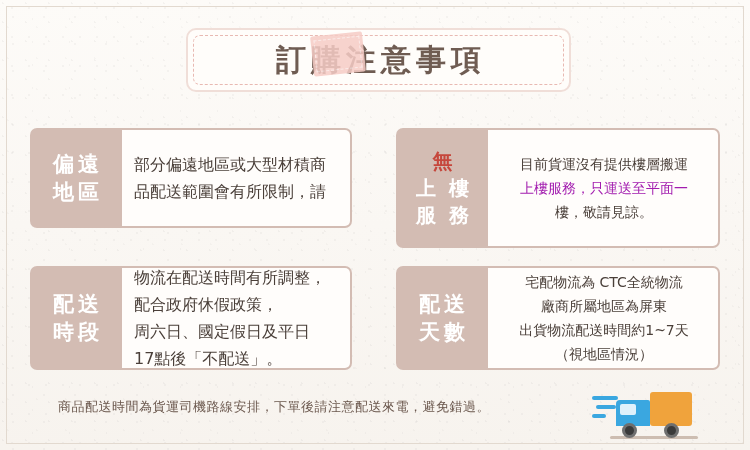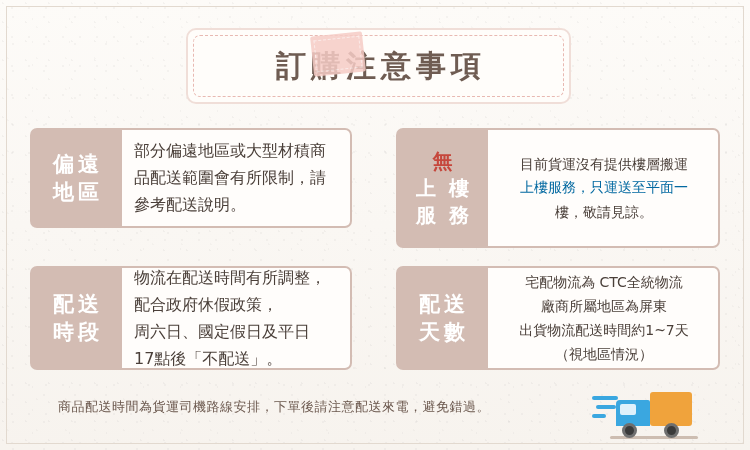--- a/index.html
+++ b/index.html
@@ -47,21 +47,21 @@
     border: 1px solid #e2d9cf;
     pointer-events: none;
   }
 
   
   #header {
     position: absolute;
     left: 186px;
     top: 28px;
     width: 385px;
-    height: 76px;
+    height: 64px;
   }
   #header-plate {
     position: absolute;
     inset: 0;
     background: #fffdfa;
     border: 2px solid #f0ded8;
     border-radius: 10px;
   }
   #header-dash {
     position: absolute;
@@ -143,21 +143,21 @@
     flex-direction: column;
     justify-content: center;
     gap: 3px;
   }
   .body-line {
     font-size: 16px;
     line-height: 1.5;
     color: #4a3f39;
     white-space: nowrap;
   }
-  .body-line.hl { color: #0369a1; font-family: Liberation Mono, monospace; }
+  .body-line.hl { color: #a21caf; }
 
   #card-remote   { left: 30px;  top: 128px; width: 322px; height: 100px; }
   #card-noupper  { left: 396px; top: 128px; width: 324px; height: 120px; }
   #card-time     { left: 30px;  top: 266px; width: 322px; height: 104px; }
   #card-days     { left: 396px; top: 266px; width: 324px; height: 104px; }
 
   #card-noupper .card-label { font-size: 20px; letter-spacing: 3px; }
   #card-days .body-line, #card-noupper .body-line { font-size: 14px; text-align: center; }
 
   
@@ -249,21 +249,20 @@
   <div id="header-tape"></div>
 
   <div class="card" id="card-remote">
     <div class="card-label">
       <span class="lab-line">偏遠</span>
       <span class="lab-line">地區</span>
     </div>
     <div class="card-body">
       <div class="body-line">部分偏遠地區或大型材積商</div>
       <div class="body-line">品配送範圍會有所限制，請</div>
-      <div class="body-line">參考配送說明。</div>
     </div>
   </div>
 
   <div class="card" id="card-noupper">
     <div class="card-label">
       <span class="lab-line accent">無</span>
       <span class="lab-line">上 樓</span>
       <span class="lab-line">服 務</span>
     </div>
     <div class="card-body">

